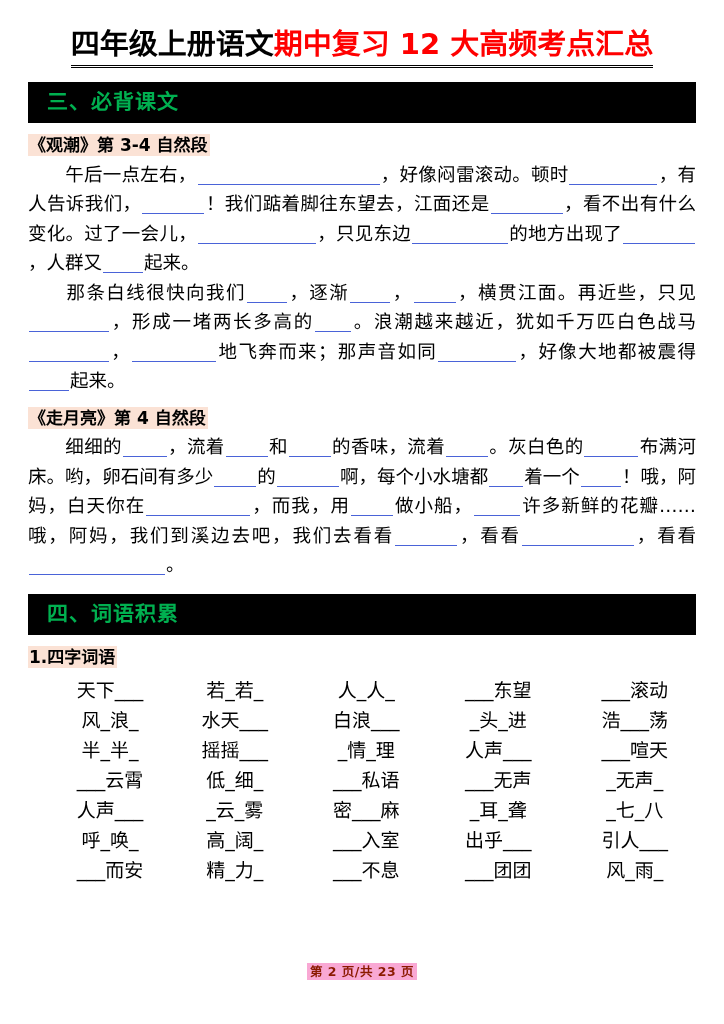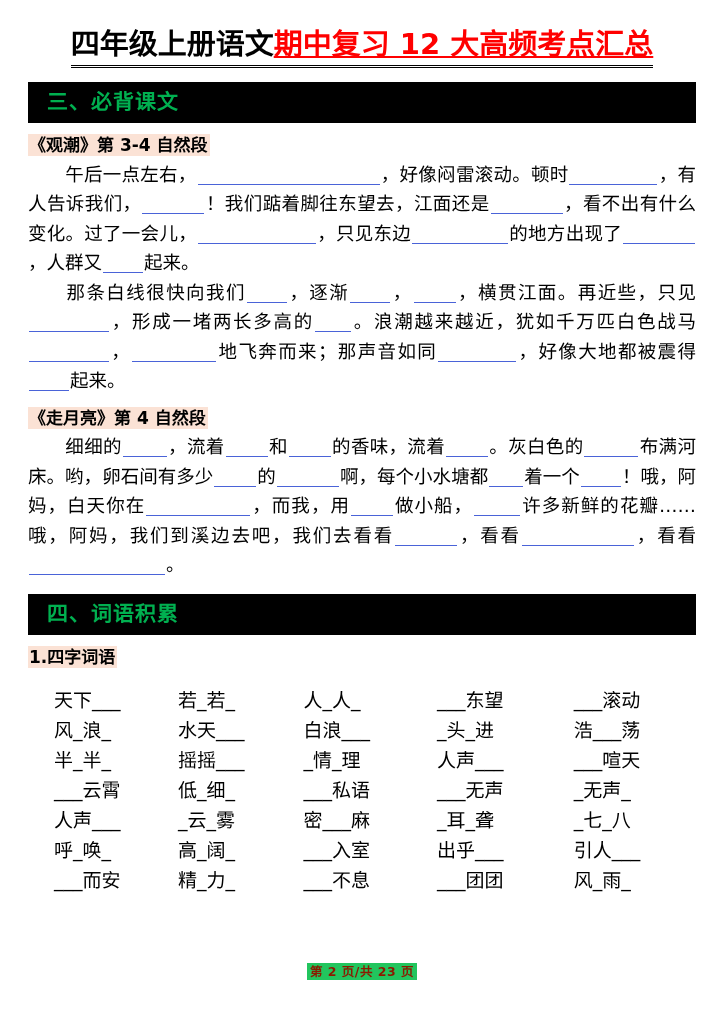--- a/index.html
+++ b/index.html
@@ -33,21 +33,21 @@
     display: inline-block;
     font-size: 29px;
     font-weight: bold;
     line-height: 1.18;
     letter-spacing: 0px;
     white-space: nowrap;
     border-bottom: 3px double #000;
     padding-bottom: 4px;
   }
   .t-black { color: #000000; }
-  .t-red { color: #ff0000; text-decoration: underline; }
+  .t-red { color: #ff0000; }
 
   
   .section-bar {
     background: #000000;
     color: #00b050;
     font-size: 21px;
     font-weight: bold;
     line-height: 1.25;
     padding: 7px 9px 8px 19px;
     margin-top: 14px;
@@ -84,24 +84,25 @@
   .bl {
     display: inline-block;
     border-bottom: 1.6px solid #4a63d8;
     height: 20px;
     vertical-align: -4px;
     margin: 0 1px;
   }
 
   
   .idiom-grid {
-    margin-top: 14px;
+    margin-top: 4px;
     width: 100%;
     border-collapse: collapse;
     table-layout: fixed;
+    text-align: center;
   }
   .idiom-grid td {
     font-size: 19px;
     line-height: 30px;
     height: 30px;
     padding: 0;
     white-space: nowrap;
     vertical-align: bottom;
     color: #000;
   }
@@ -113,21 +114,21 @@
 
   
   .footer {
     position: absolute;
     left: 0;
     right: 0;
     bottom: 44px;
     text-align: center;
   }
   .footer span {
-    background: #22c55e;
+    background: #f9a8d4;
     color: #8b1a00;
     font-size: 12.5px;
     font-weight: bold;
     line-height: 1.2;
     padding: 1px 3px;
     letter-spacing: 0.5px;
   }
 </style>
 </head>
 <body>

